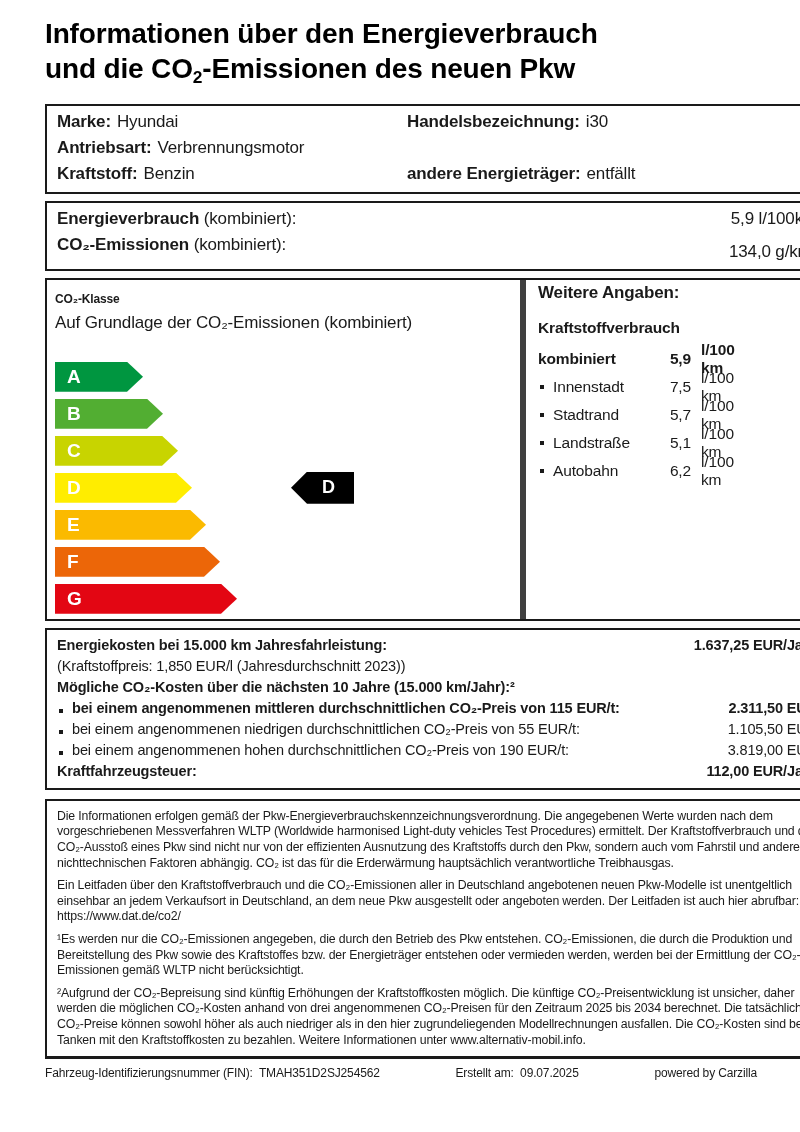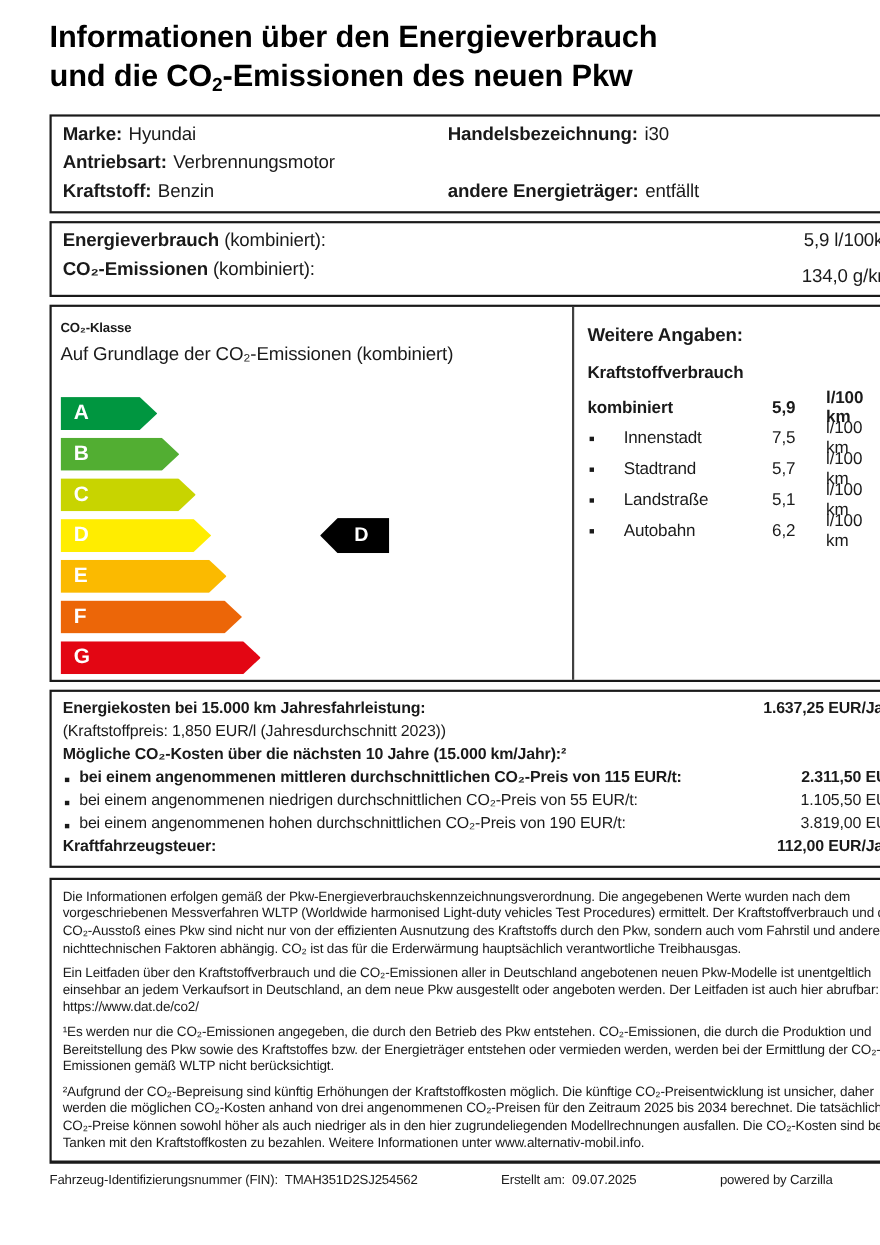--- a/index.html
+++ b/index.html
@@ -50,24 +50,24 @@
   }
   .arrow-letter { color:#ffffff; font-weight:700; font-size:19px; margin-left:12px; }
   .indicator {
     position:absolute; left:236px; top:-1px;
     width:63px; height:32px;
     clip-path:polygon(16px 0, 100% 0, 100% 100%, 16px 100%, 0 50%);
     display:flex; align-items:center; justify-content:center;
   }
   .indicator-letter { color:#fff; font-weight:700; font-size:18px; margin-left:12px; }
 
-  .co2-right { width:235px; border-left:2px solid #404040; padding:13px 10px 0 12px; }
+  .co2-right { width:235px; border-left:6px solid #404040; padding:0 10px 0 12px; }
   .wa-heading { font-size:17px; font-weight:700; line-height:26px; }
   .wa-subheading { font-size:15.5px; font-weight:700; margin-top:9px; line-height:26px; }
-  .wa-row { display:grid; grid-template-columns:15px 102px 36px auto; align-items:center; height:28px; font-size:15.5px;gap:18px; }
+  .wa-row { display:grid; grid-template-columns:15px 102px 36px auto; align-items:center; height:28px; font-size:15.5px; }
   .wa-row.bold { font-weight:700; }
   .wa-bullet { width:4px; height:4px; background:#1a1a1a; margin-left:2px; }
   .wa-label-span { grid-column:1 / 3; }
   .wa-value { text-align:right; }
   .wa-unit { padding-left:10px; }
 
   
   .costs { margin-top:7px; padding:5px 10px 6px 10px; font-size:14.5px; }
   .cost-row { display:flex; justify-content:space-between; align-items:baseline; line-height:21px; }
   .cost-row.bold, .cost-row .bold { font-weight:700; }

